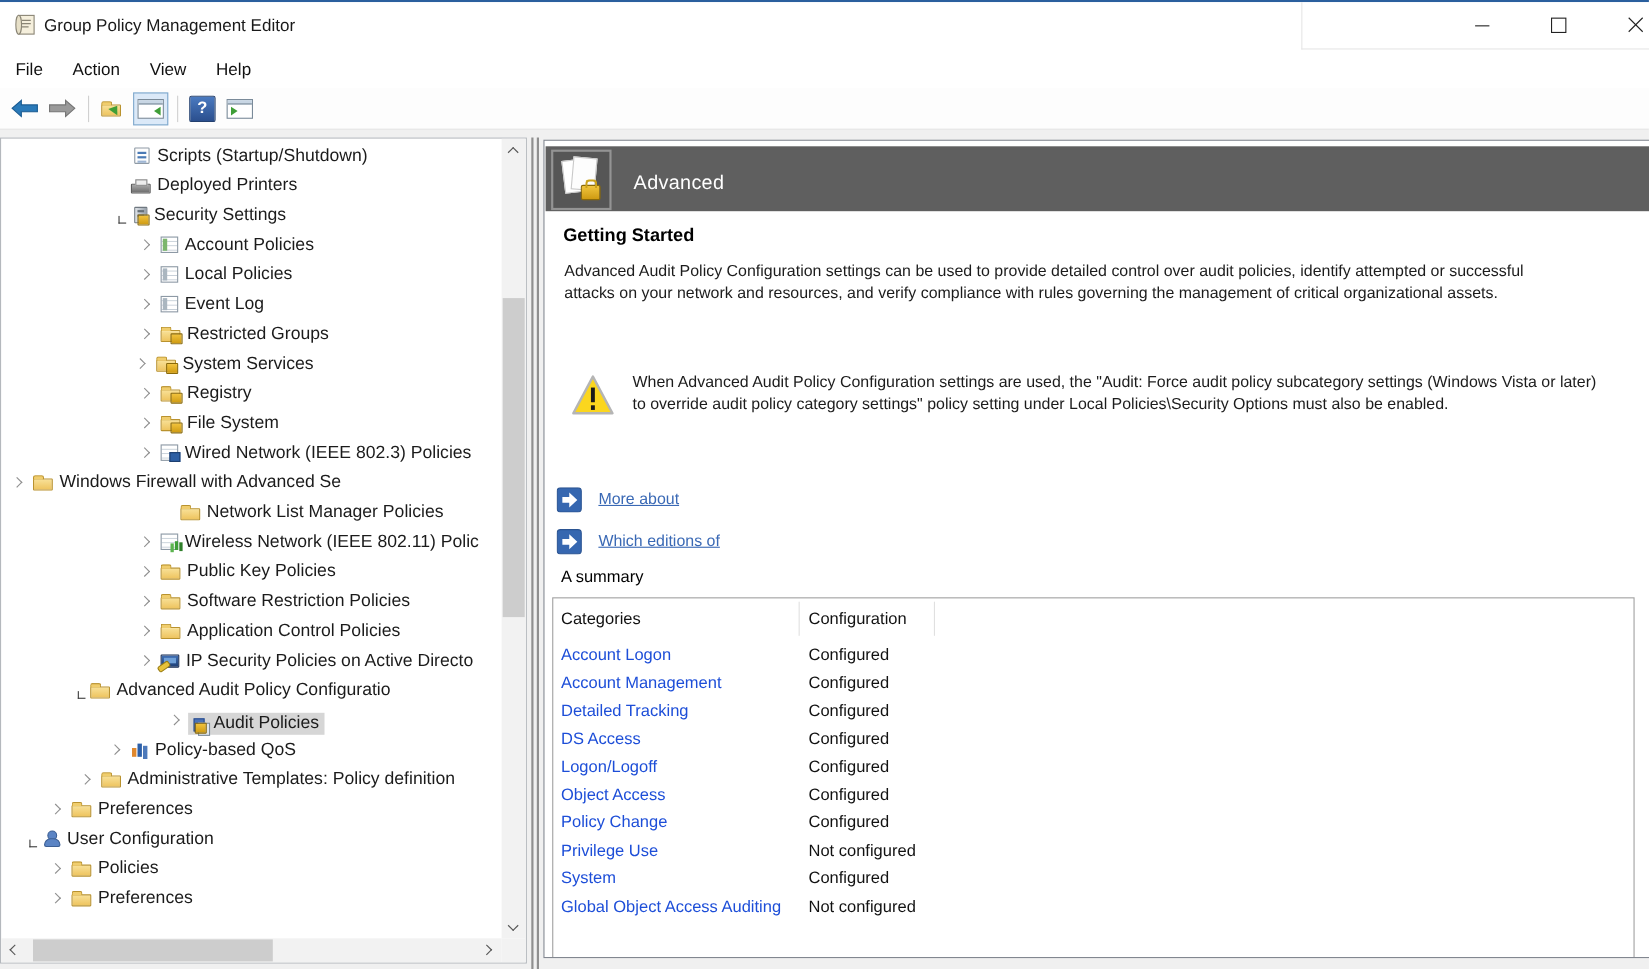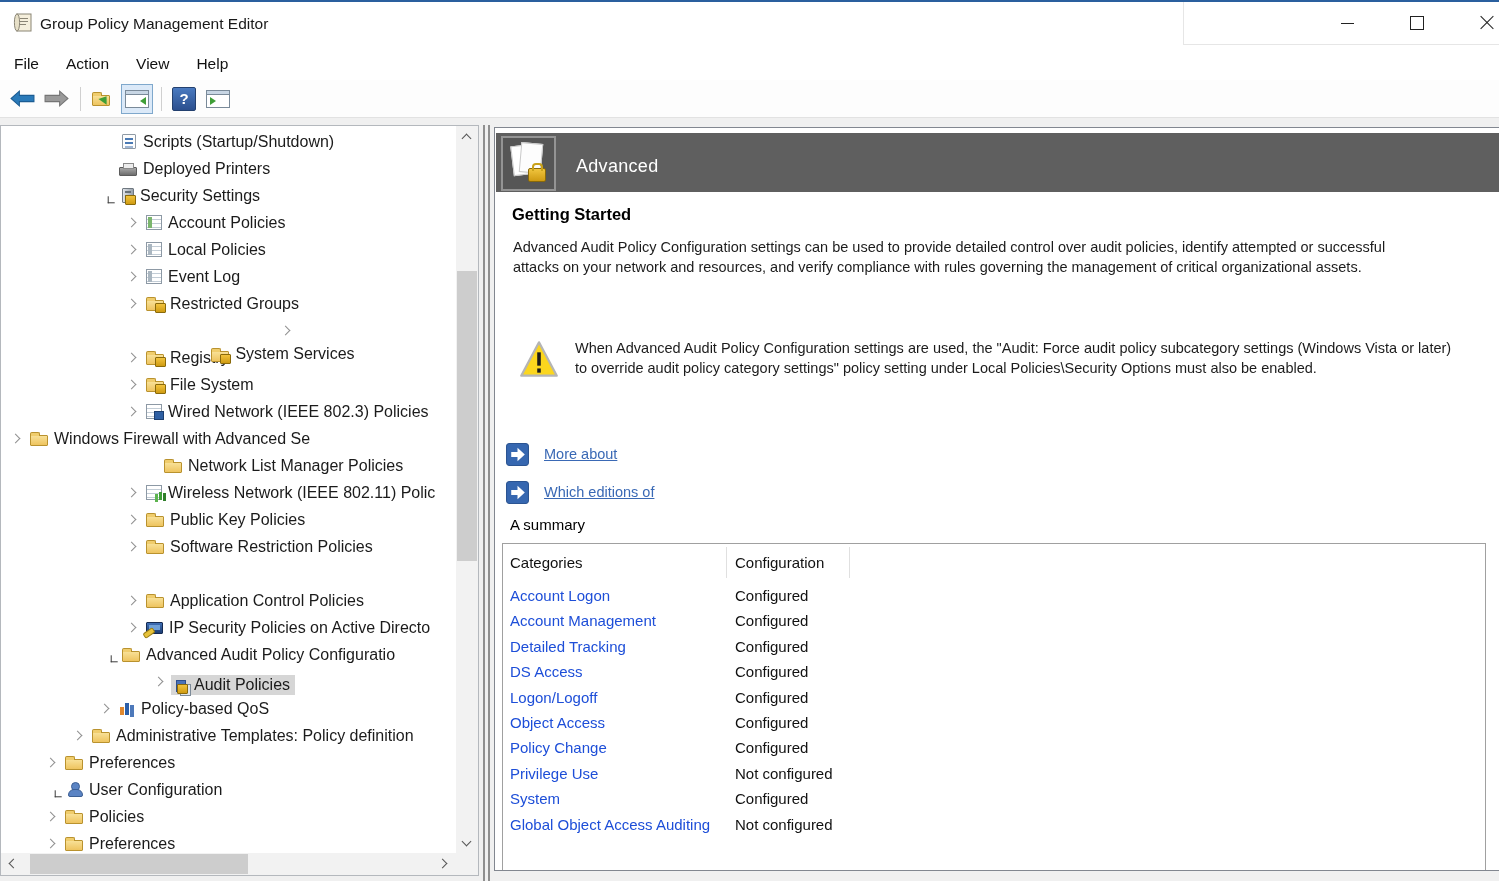--- a/index.html
+++ b/index.html
@@ -233,21 +233,21 @@
           <span class="tlabel">Event Log</span>
         </span>
       </div>
       <div class="trow" style="padding-left: 116px;">
         <span class="chev right"></span>
         <span class="tisel">
           <span class="ic ic-folder-lock"></span>
           <span class="tlabel">Restricted Groups</span>
         </span>
       </div>
-      <div class="trow" style="padding-left: 112px; flex-direction: column;">
+      <div class="trow" style="padding-left: 112px;">
         <span class="chev right"></span>
         <span class="tisel">
           <span class="ic ic-folder-lock"></span>
           <span class="tlabel">System Services</span>
         </span>
       </div>
       <div class="trow" style="padding-left: 116px;">
         <span class="chev right"></span>
         <span class="tisel">
           <span class="ic ic-folder-lock"></span>
@@ -296,35 +296,35 @@
           <span class="tlabel">Public Key Policies</span>
         </span>
       </div>
       <div class="trow" style="padding-left: 116px;">
         <span class="chev right"></span>
         <span class="tisel">
           <span class="ic ic-folder"></span>
           <span class="tlabel">Software Restriction Policies</span>
         </span>
       </div>
-      <div class="trow" style="padding-left: 116px; margin-top: 27px;">
+      <div class="trow" style="padding-left: 116px;">
         <span class="chev right"></span>
         <span class="tisel">
           <span class="ic ic-folder"></span>
           <span class="tlabel">Application Control Policies</span>
         </span>
       </div>
       <div class="trow" style="padding-left: 116px;">
         <span class="chev right"></span>
         <span class="tisel">
           <span class="ic ic-computer-key"></span>
           <span class="tlabel">IP Security Policies on Active Directo</span>
         </span>
       </div>
-      <div class="trow" style="padding-left: 92px;">
+      <div class="trow" style="padding-left: 52px;">
         <span class="chev down"></span>
         <span class="tisel">
           <span class="ic ic-folder"></span>
           <span class="tlabel">Advanced Audit Policy Configuratio</span>
         </span>
       </div>
       <div class="trow" style="padding-left: 143px; align-items: flex-end;">
         <span class="chev right"></span>
         <span class="tisel selected">
           <span class="ic ic-pages-lock"></span>
@@ -345,21 +345,21 @@
           <span class="tlabel">Administrative Templates: Policy definition</span>
         </span>
       </div>
       <div class="trow" style="padding-left: 35px;">
         <span class="chev right"></span>
         <span class="tisel">
           <span class="ic ic-folder"></span>
           <span class="tlabel">Preferences</span>
         </span>
       </div>
-      <div class="trow" style="padding-left: 8px; margin-left: 28px;">
+      <div class="trow" style="padding-left: 8px;">
         <span class="chev down"></span>
         <span class="tisel">
           <span class="ic ic-user"></span>
           <span class="tlabel">User Configuration</span>
         </span>
       </div>
       <div class="trow" style="padding-left: 35px;">
         <span class="chev right"></span>
         <span class="tisel">
           <span class="ic ic-folder"></span>

